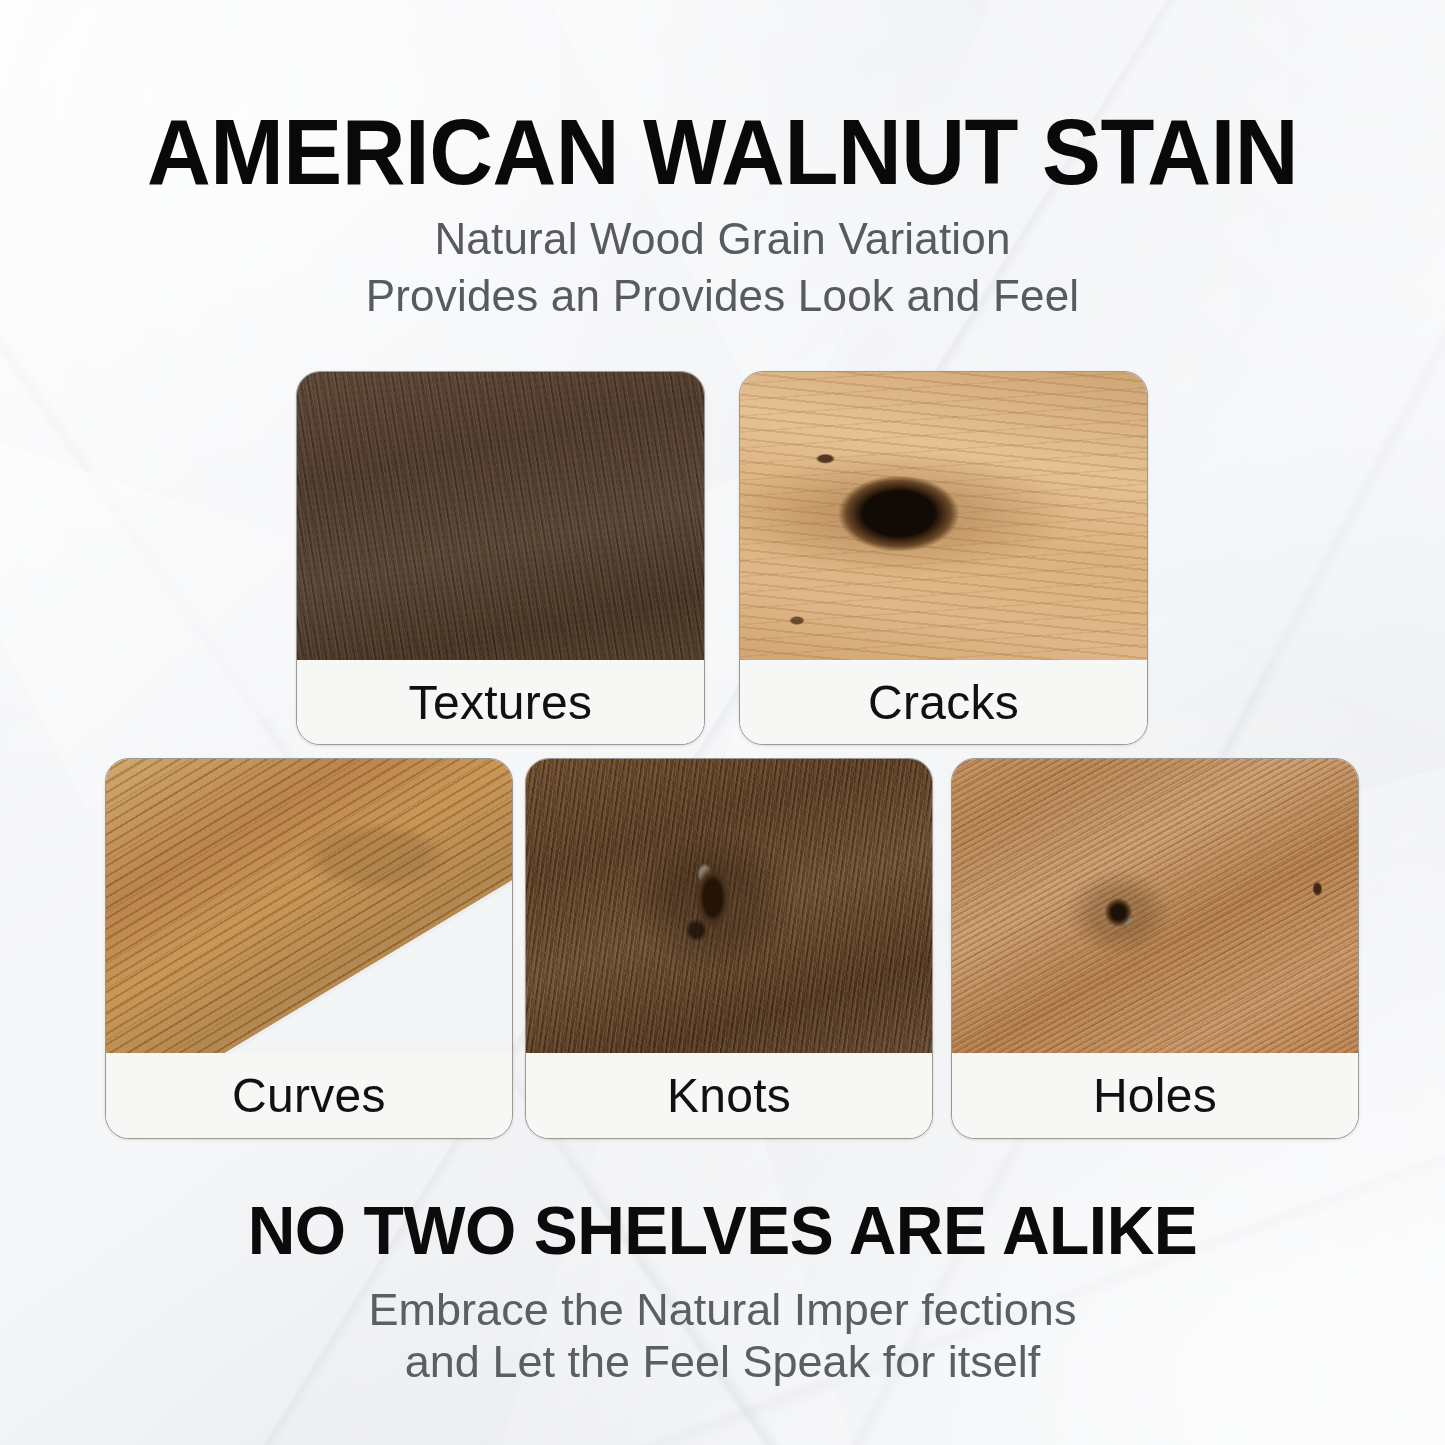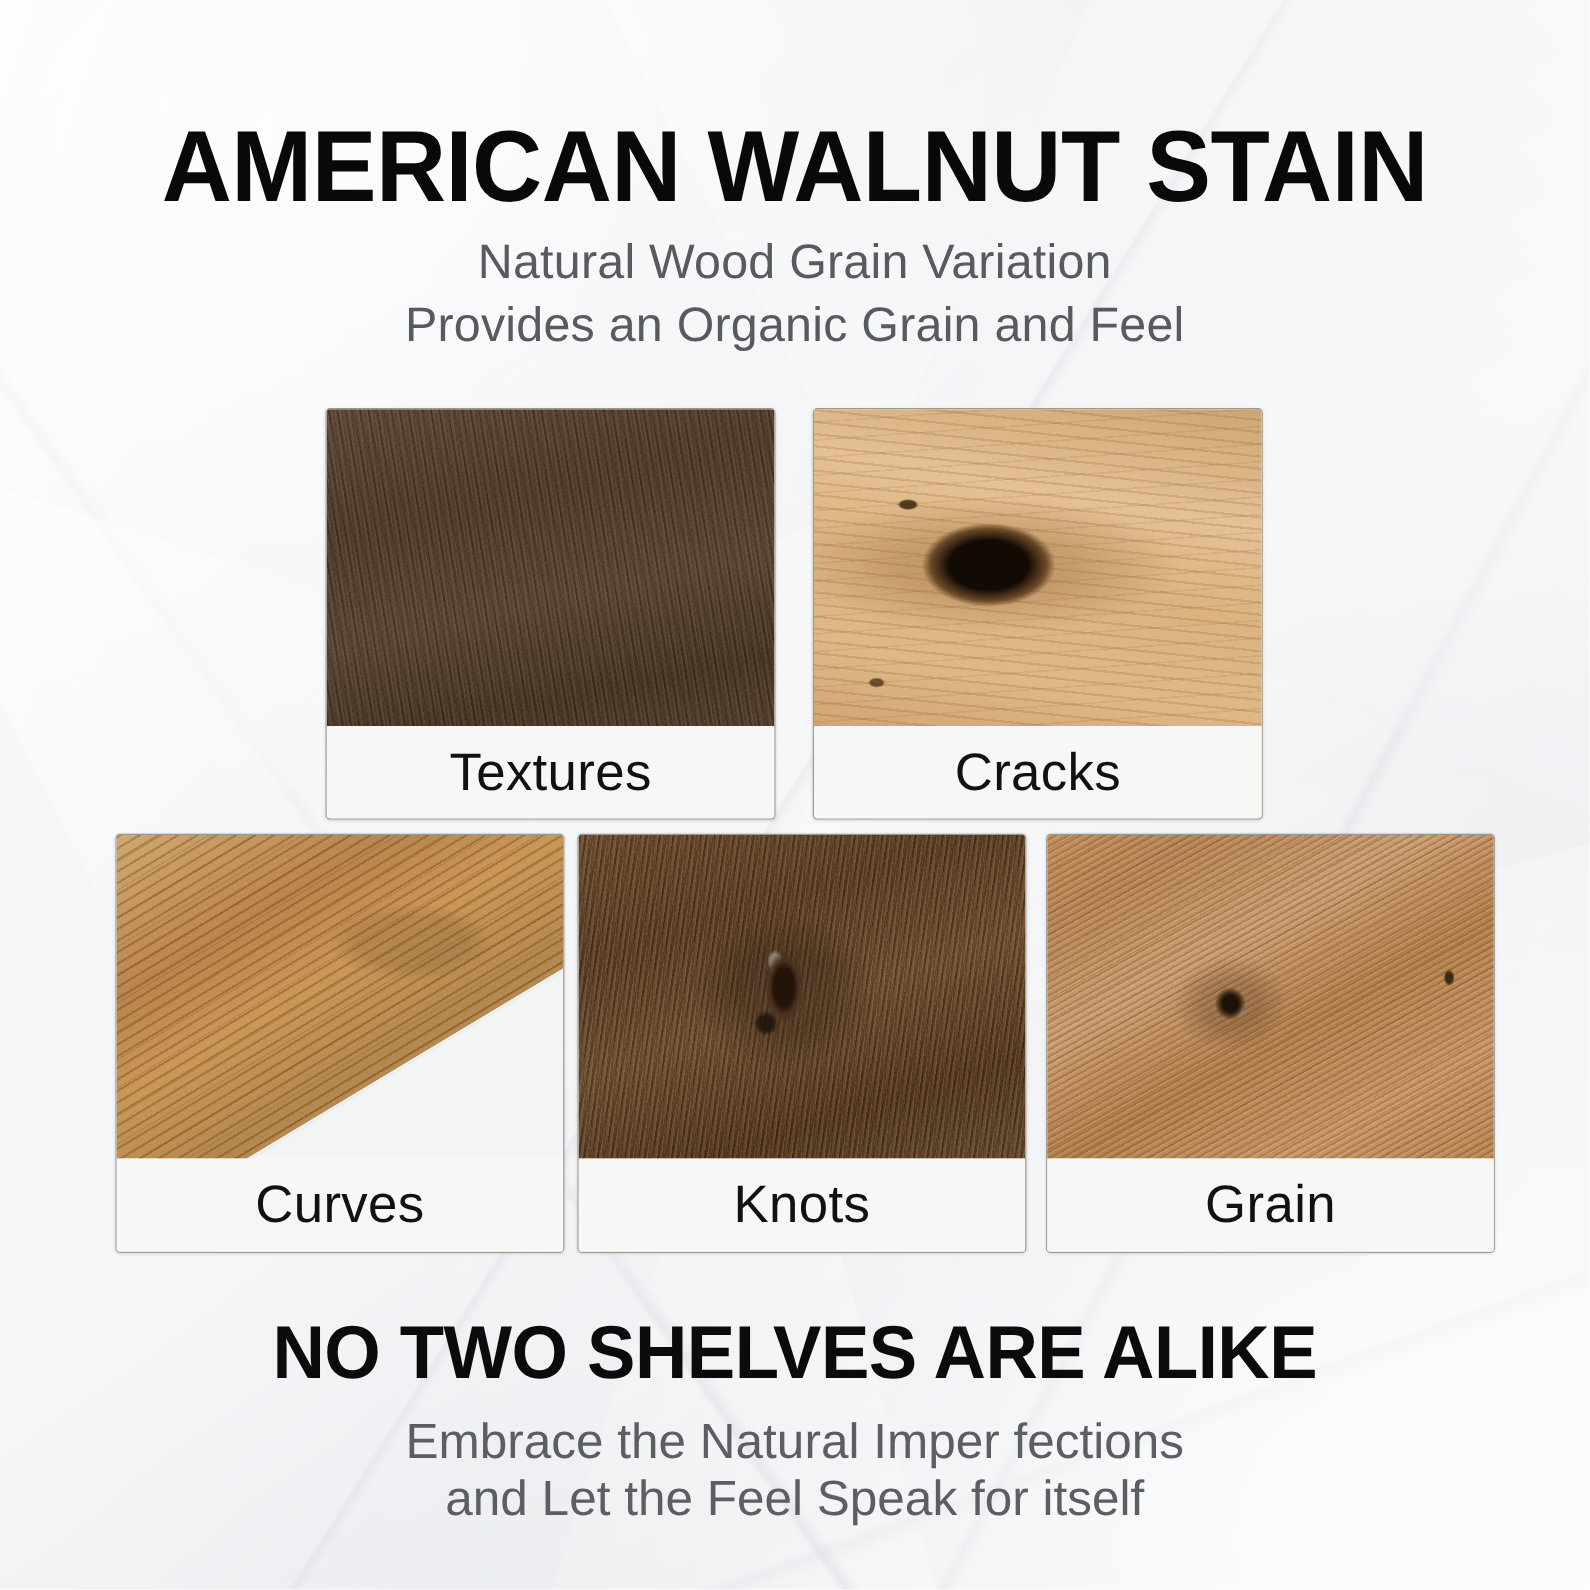--- a/index.html
+++ b/index.html
@@ -68,21 +68,21 @@
     top:1284px;
     font-size:45px; line-height:52px;
     font-weight:300;
     color:#5b5e62;
   }
 
   
   .card{
     position:absolute;
     border:1px solid #9c9892;
-    border-radius:4px;
+    border-radius:24px;
     overflow:hidden;
     background:#f7f7f5;
     box-shadow:0 1px 3px rgba(0,0,0,.12);
   }
   .swatch{ position:absolute; left:0; top:0; right:0; overflow:hidden; }
   .label{
     position:absolute; left:0; right:0; bottom:0;
     background:#f7f7f5;
     display:flex; align-items:center; justify-content:center;
     font-size:48px; font-weight:400; color:#111;
@@ -199,21 +199,21 @@
 <div id="page">
 
   <div class="facet f1"></div>
   <div class="facet f2"></div>
   <div class="facet f3"></div>
   <div class="facet f4"></div>
 
   <div class="hdr" id="title">AMERICAN WALNUT STAIN</div>
   <div class="hdr" id="subtitle">
     <div>Natural Wood Grain Variation</div>
-    <div>Provides an Organic Grain and Feel</div>
+    <div>Provides an Provides Look and Feel</div>
   </div>
 
   <div class="card row1" id="card-textures">
     <div class="swatch wood-textures"></div>
     <div class="label">Textures</div>
   </div>
 
   <div class="card row1" id="card-cracks">
     <div class="swatch wood-cracks"></div>
     <div class="label">Cracks</div>
@@ -224,21 +224,21 @@
     <div class="label">Curves</div>
   </div>
 
   <div class="card row2" id="card-knots">
     <div class="swatch wood-knots"></div>
     <div class="label">Knots</div>
   </div>
 
   <div class="card row2" id="card-holes">
     <div class="swatch wood-holes"></div>
-    <div class="label">Grain</div>
+    <div class="label">Holes</div>
   </div>
 
   <div class="hdr" id="tagline">NO TWO SHELVES ARE ALIKE</div>
   <div class="hdr" id="closing">
     <div>Embrace the Natural Imper fections</div>
     <div>and Let the Feel Speak for itself</div>
   </div>
 
 </div>
 

